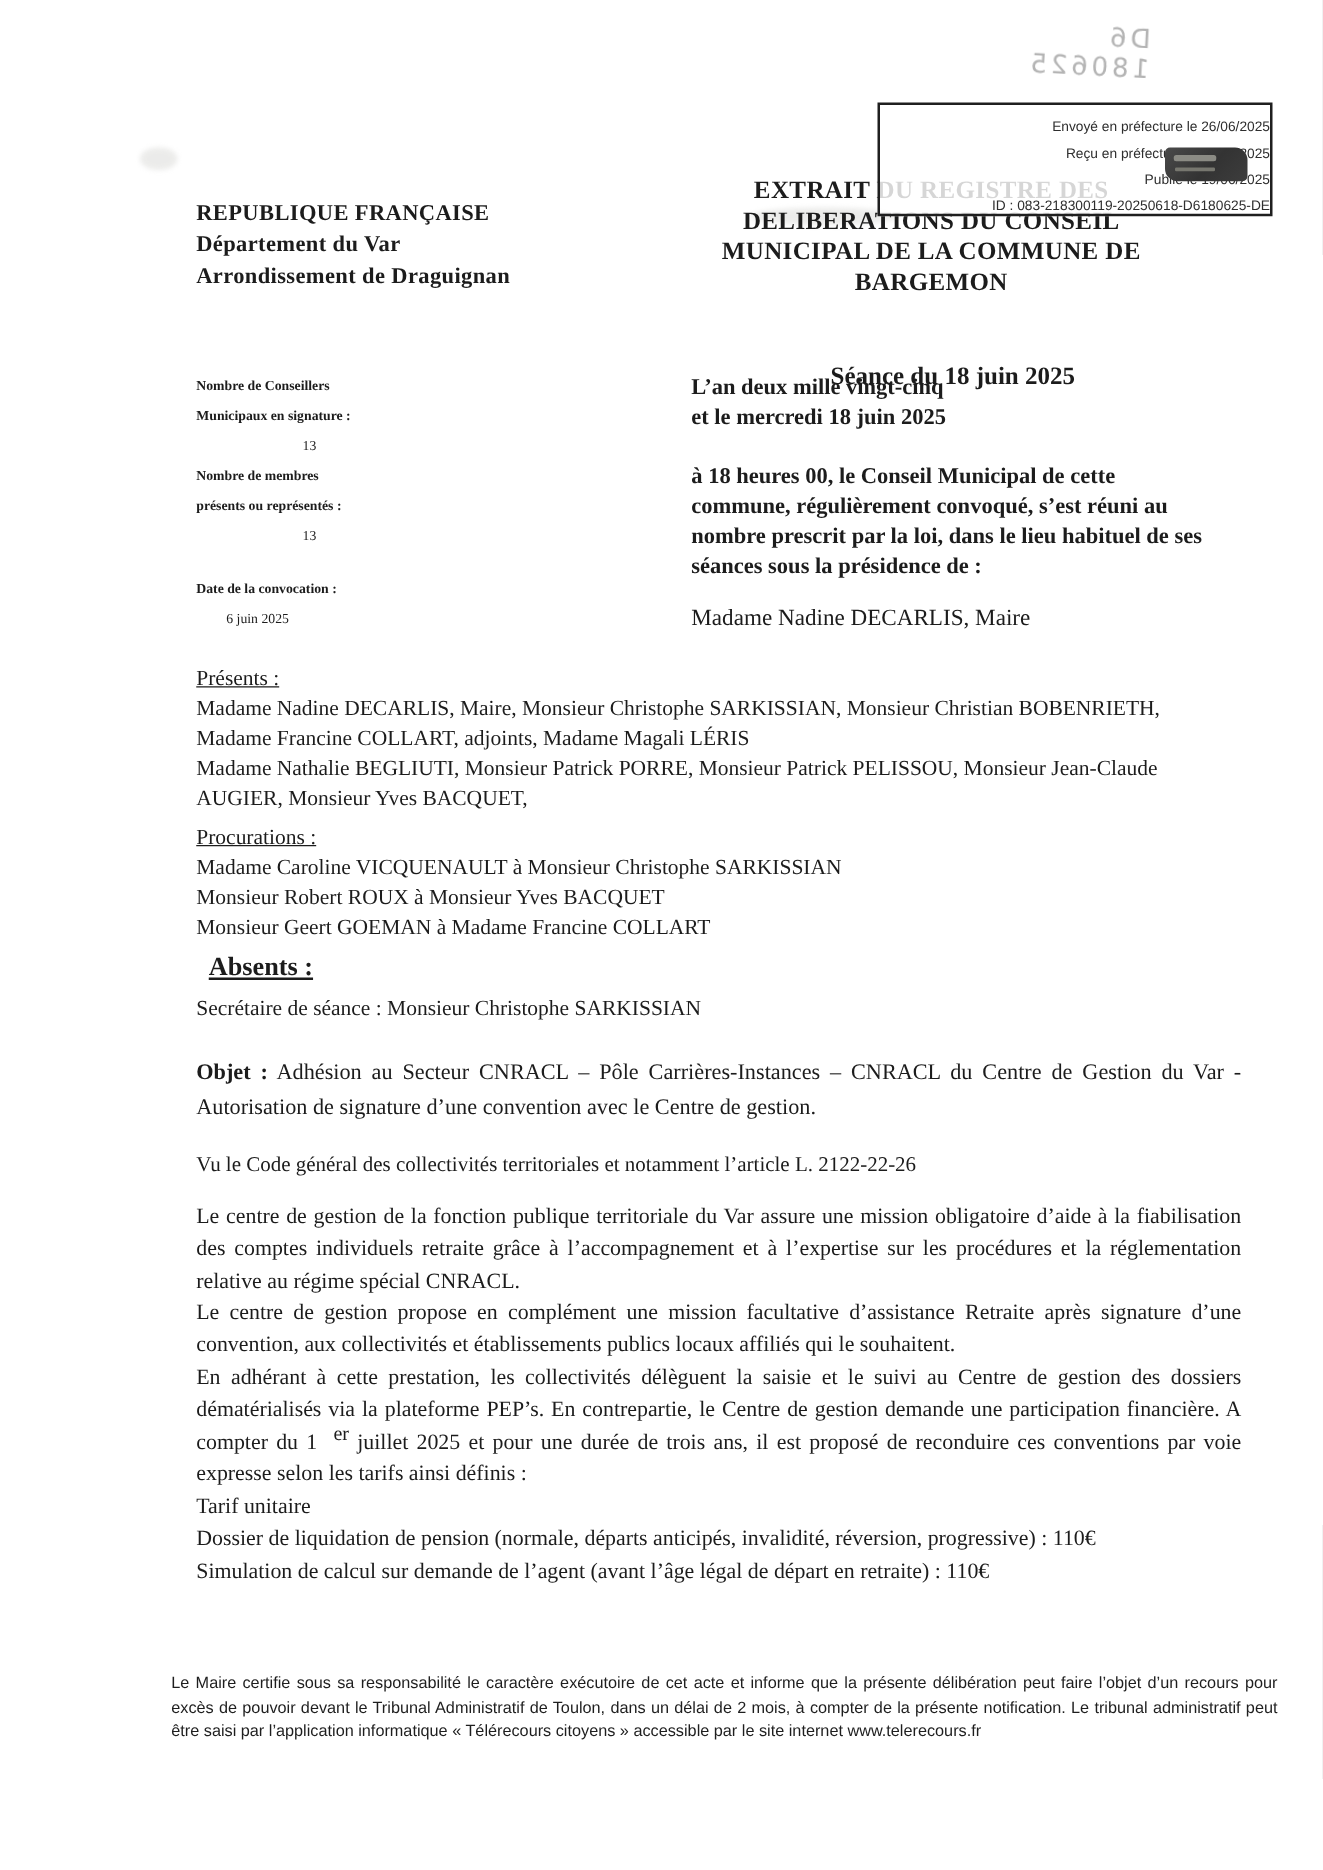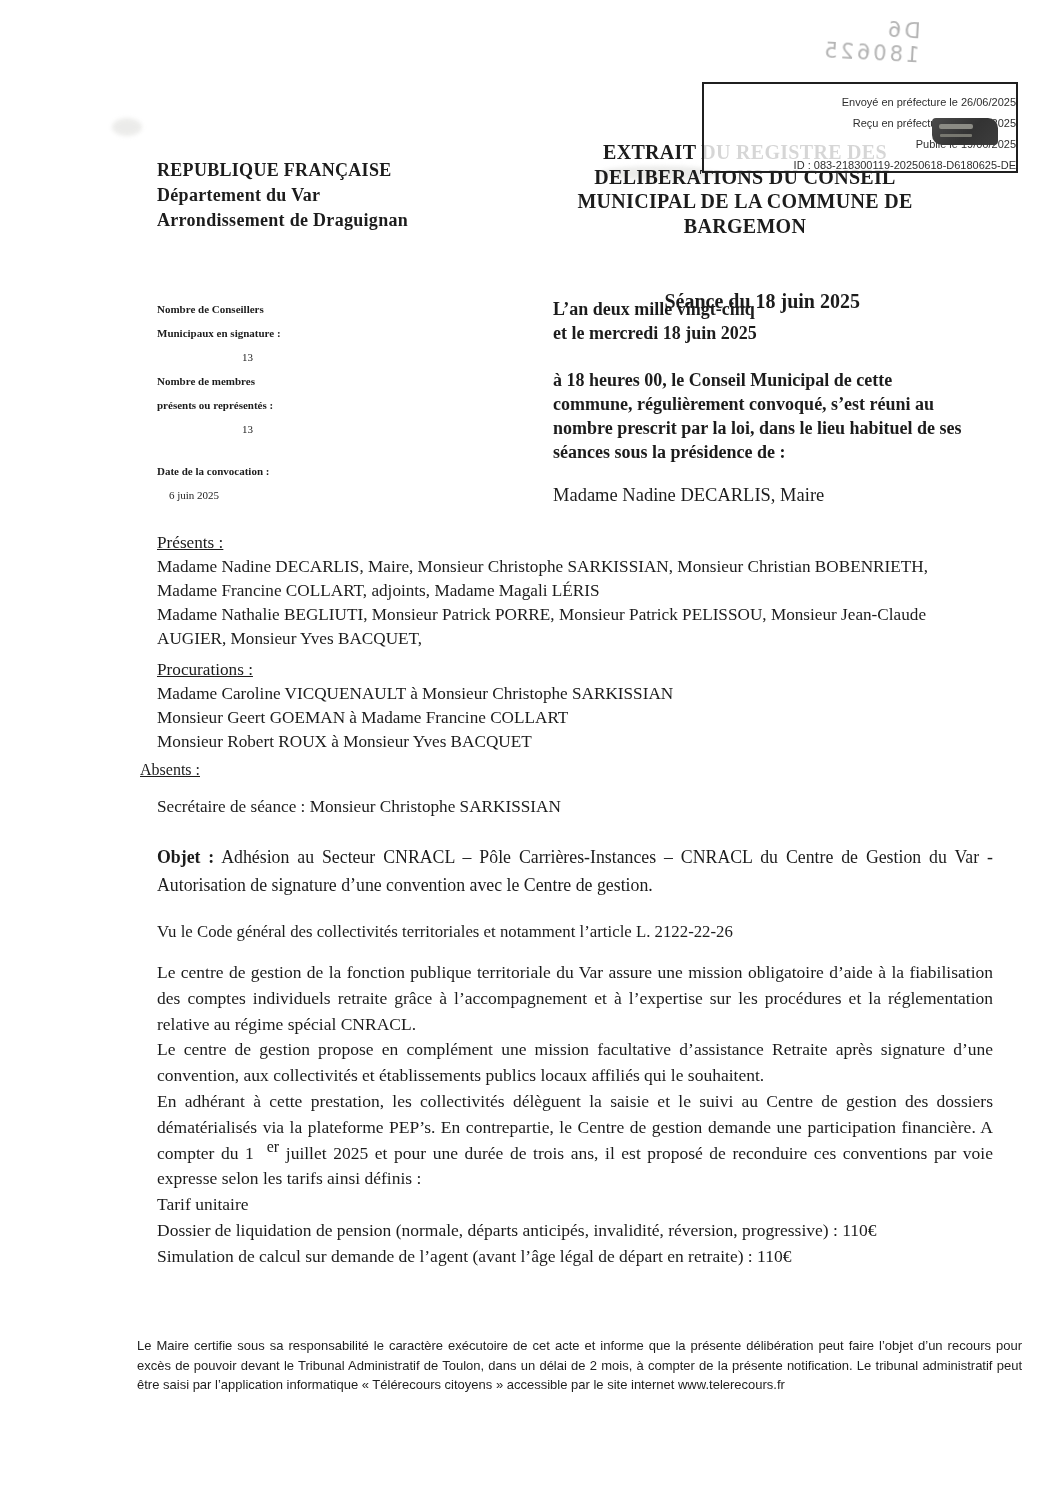--- a/index.html
+++ b/index.html
@@ -58,21 +58,21 @@
   .col-left .num{margin-left:85px;}
   .col-left .gap{height:18px;}
   .col-right{left:553px;top:297px;width:420px;font-size:18px;line-height:24px;font-weight:bold;}
   .col-right .gap{height:23px;}
   .president{font-weight:normal;font-size:18.5px;}
   
   .sec-label{text-decoration:underline;}
   .presents{left:157px;top:531px;width:840px;font-size:17.2px;line-height:24px;}
   .presents .line{white-space:nowrap;}
   .procurations{left:157px;top:658px;width:840px;font-size:17.2px;line-height:24px;}
-  .absents{left:140px;top:761px;width:300px;font-size:16px;}
+  .absents{left:167px;top:761px;width:300px;font-size:21px;font-weight:bold;}
   .secretaire{left:157px;top:797px;width:700px;font-size:17.2px;}
   .objet{
     left:157px;top:843px;width:836px;font-size:17.8px;line-height:28px;
     text-align:justify;
   }
   .objet .lbl{font-weight:bold;}
   .vu{left:157px;top:922px;width:836px;font-size:16.8px;}
   .bodytext{
     left:157px;top:960px;width:836px;
     font-size:17.5px;line-height:25.8px;text-align:justify;
@@ -122,21 +122,21 @@
 
   <div class="abs col-left">
     <div class="b">Nombre de Conseillers</div>
     <div class="b">Municipaux en signature :</div>
     <div class="num">13</div>
     <div class="b">Nombre de membres</div>
     <div class="b">présents ou représentés :</div>
     <div class="num">13</div>
     <div class="gap"></div>
     <div class="b">Date de la convocation :</div>
-    <div style="margin-left:12px">6 juin 2025</div>
+    <div style="margin-left:24px">6 juin 2025</div>
   </div>
 
   <div class="abs col-right">
     <div>L’an deux mille vingt-cinq</div>
     <div>et le mercredi 18 juin 2025</div>
     <div class="gap"></div>
     <div>à 18 heures 00, le Conseil Municipal de cette commune, régulièrement convoqué, s’est réuni au nombre prescrit par la loi, dans le lieu habituel de ses séances sous la présidence de :</div>
     <div class="gap" style="height:19px"></div>
     <div class="president">Madame Nadine DECARLIS, Maire</div>
   </div>
@@ -145,22 +145,22 @@
     <div><span class="sec-label">Présents :</span></div>
     <div class="line">Madame Nadine DECARLIS, Maire, Monsieur Christophe SARKISSIAN, Monsieur Christian BOBENRIETH,</div>
     <div class="line">Madame Francine COLLART, adjoints, Madame Magali LÉRIS</div>
     <div class="line">Madame Nathalie BEGLIUTI, Monsieur Patrick PORRE, Monsieur Patrick PELISSOU, Monsieur Jean-Claude</div>
     <div class="line">AUGIER, Monsieur Yves BACQUET,</div>
   </div>
 
   <div class="abs procurations">
     <div><span class="sec-label">Procurations :</span></div>
     <div>Madame Caroline VICQUENAULT à Monsieur Christophe SARKISSIAN</div>
+    <div>Monsieur Robert ROUX à Monsieur Yves BACQUET</div>
     <div>Monsieur Geert GOEMAN à Madame Francine COLLART</div>
-    <div>Monsieur Robert ROUX à Monsieur Yves BACQUET</div>
   </div>
 
   <div class="abs absents">
     <span class="sec-label">Absents :</span>
   </div>
 
   <div class="abs secretaire">Secrétaire de séance : Monsieur Christophe SARKISSIAN</div>
 
   <div class="abs objet">
     <span class="lbl">Objet :</span><span> Adhésion au Secteur CNRACL – Pôle Carrières-Instances – CNRACL du Centre de Gestion du Var - Autorisation de signature d’une convention avec le Centre de gestion.</span>

